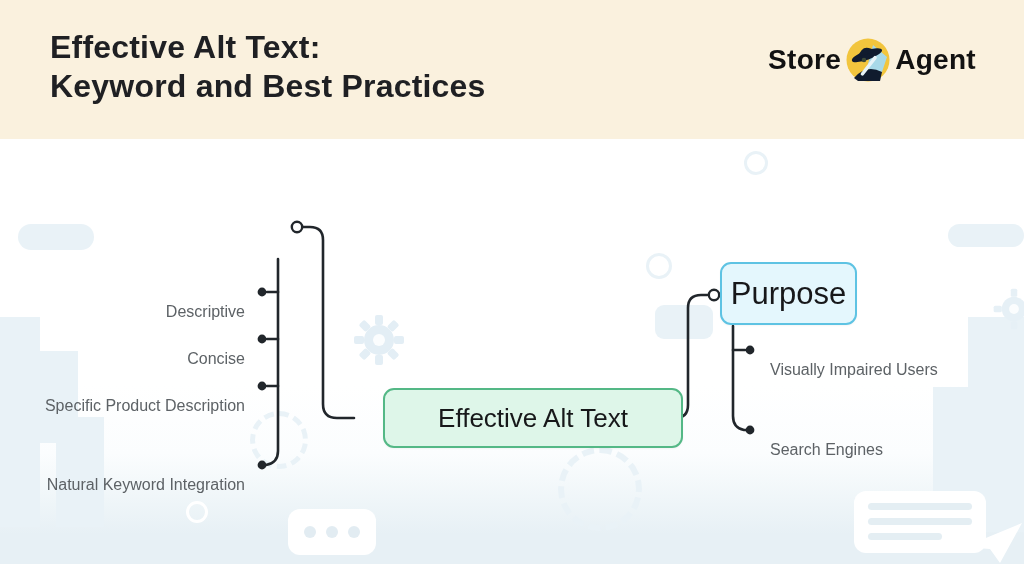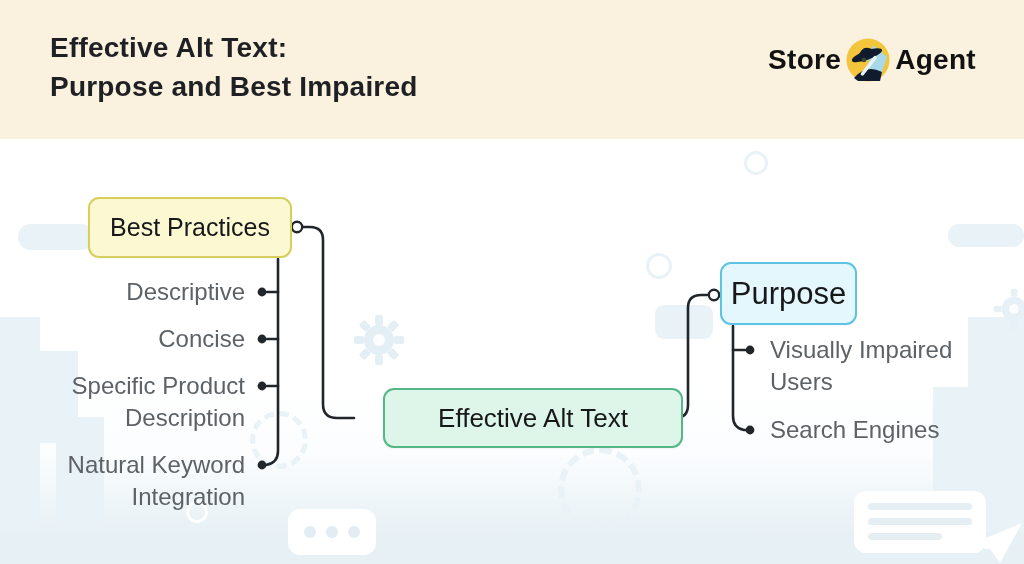--- a/index.html
+++ b/index.html
@@ -14,21 +14,21 @@
     --band:#e7f0f5;
   }
   *{margin:0;padding:0;box-sizing:border-box;}
   html,body{width:1024px;height:564px;overflow:hidden;}
   body{font-family:"Liberation Sans","DejaVu Sans",sans-serif;background:#fff;}
 
   .page{position:relative;width:1024px;height:564px;}
 
   
   .header{position:relative;width:1024px;height:139px;background:var(--header-bg);}
-  .title{position:absolute;left:50px;top:28px;font-size:28px;line-height:39px;
+  .title{position:absolute;left:50px;top:28px;font-size:32px;line-height:39px;
          font-weight:700;color:var(--title-color);letter-spacing:.2px;}
   .logo{position:absolute;right:48px;top:36px;display:flex;align-items:center;gap:2px;}
   .logo .word{font-size:28px;font-weight:800;color:#121212;letter-spacing:.3px;}
   .logo .badge{width:48px;height:48px;margin:0 1px;flex:0 0 auto;}
 
   
   .canvas{position:relative;width:1024px;height:425px;
     background:linear-gradient(180deg,#ffffff 0%,#ffffff 58%,#fbfdfe 74%,
                #eef5f8 86%,var(--band) 93%,var(--band) 100%);}
 
@@ -48,36 +48,36 @@
   .node{position:absolute;display:flex;align-items:center;justify-content:center;
         border-radius:11px;border:2px solid;color:#17181a;font-weight:500;
         box-shadow:0 1px 2px rgba(0,0,0,.04);}
   .node.yellow{left:88px;top:58px;width:204px;height:61px;font-size:25px;
         background:var(--yellow-fill);border-color:var(--yellow-border);}
   .node.green{left:355px;top:249px;width:300px;height:60px;font-size:26px;
         background:var(--green-fill);border-color:var(--green-border);margin-left:28px;}
   .node.blue{left:720px;top:123px;width:137px;height:63px;font-size:31px;
         background:var(--blue-fill);border-color:var(--blue-border);}
 
-  .child{position:absolute;color:var(--gray-text);font-size:24px;line-height:32px;}
+  .child{position:absolute;color:var(--gray-text);font-size:16px;line-height:32px;margin-top:20px;}
   .child.left{left:35px;width:210px;text-align:right;}
   .child.right{left:770px;width:215px;text-align:left;}
   .child.c0{top:137px;}  .child.c1{top:184px;}
   .child.c2{top:231px;}  .child.c3{top:310px;}
   .child.r0{top:195px;}  .child.r1{top:275px;}
 </style>
 </head>
 <body>
 
 <div class="page">
 
   <div class="header">
     <div class="title">
       <span style="display:block">Effective Alt Text:</span>
-      <span style="display:block">Purpose and Best Impaired</span>
+      <span style="display:block">Keyword and Best Practices</span>
     </div>
     <div class="logo">
       <span class="word">Store</span>
       <span class="badge">
         <svg viewBox="0 0 48 48" width="48" height="48" aria-hidden="true">
           <circle cx="24" cy="24" r="21.5" fill="#f2c53d"></circle>
           <path fill="#a8d9e8" d="M29 9 L43 21 L38 36 L26 42 L24 28 Z"></path>
           <g transform="rotate(-20 24 22)">
             <ellipse cx="24" cy="19" rx="16" ry="4.6" fill="#101b2e"></ellipse>
             <path d="M15 18 Q 24 5 33 18 Z" fill="#101b2e"></path>
@@ -166,21 +166,20 @@
       <circle class="open" cx="714" cy="156" r="5.2"></circle>
 
       <circle class="dot" cx="262" cy="153" r="4.4"></circle>
       <circle class="dot" cx="262" cy="200" r="4.4"></circle>
       <circle class="dot" cx="262" cy="247" r="4.4"></circle>
       <circle class="dot" cx="262" cy="326" r="4.4"></circle>
       <circle class="dot" cx="750" cy="211" r="4.4"></circle>
       <circle class="dot" cx="750" cy="291" r="4.4"></circle>
     </svg>
 
-    <div class="node yellow">Best Practices</div>
     <div class="node green">Effective Alt Text</div>
     <div class="node blue">Purpose</div>
 
     <div class="child left c0">Descriptive</div>
     <div class="child left c1">Concise</div>
     <div class="child left c2">Specific Product Description</div>
     <div class="child left c3">Natural Keyword Integration</div>
 
     <div class="child right r0">Visually Impaired Users</div>
     <div class="child right r1">Search Engines</div>

